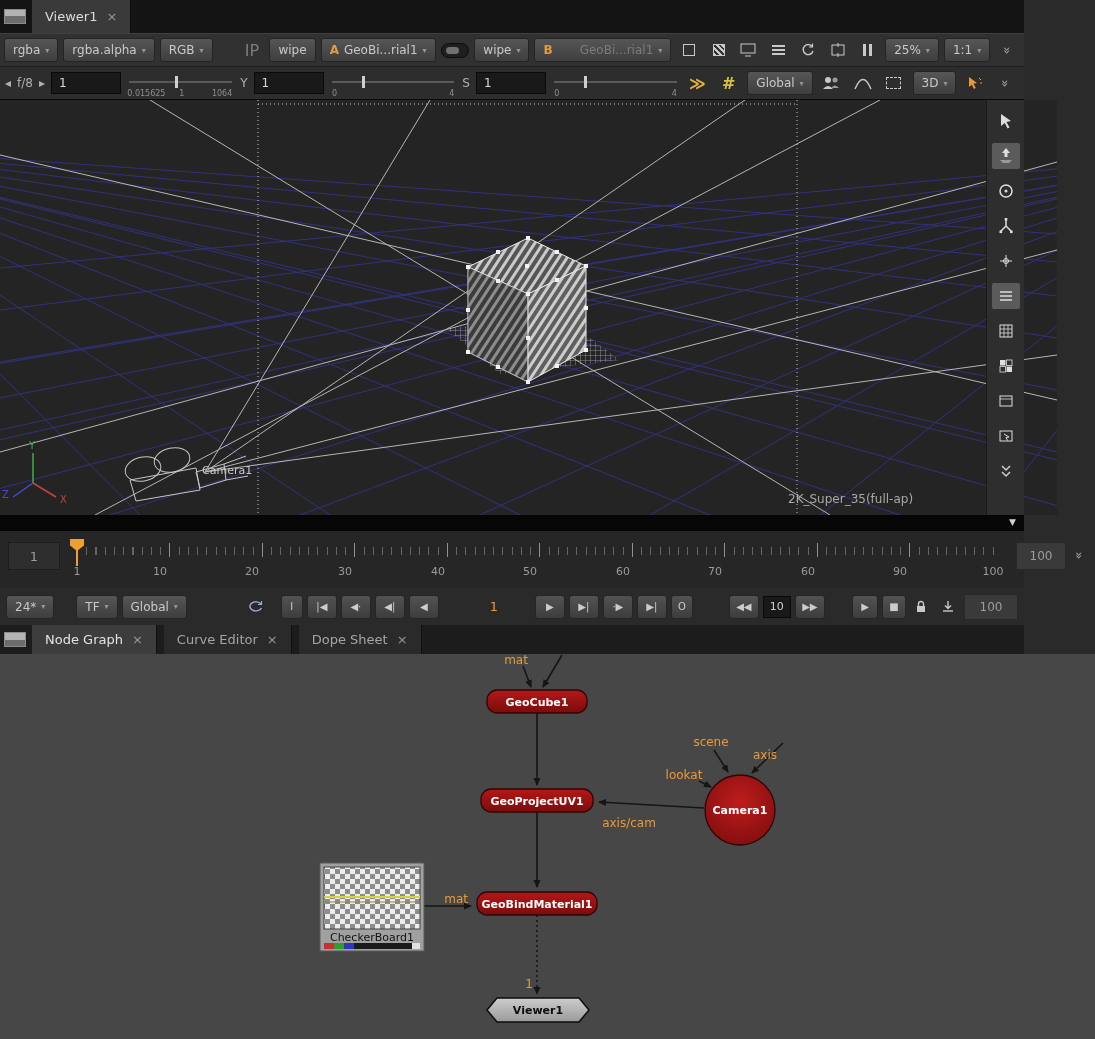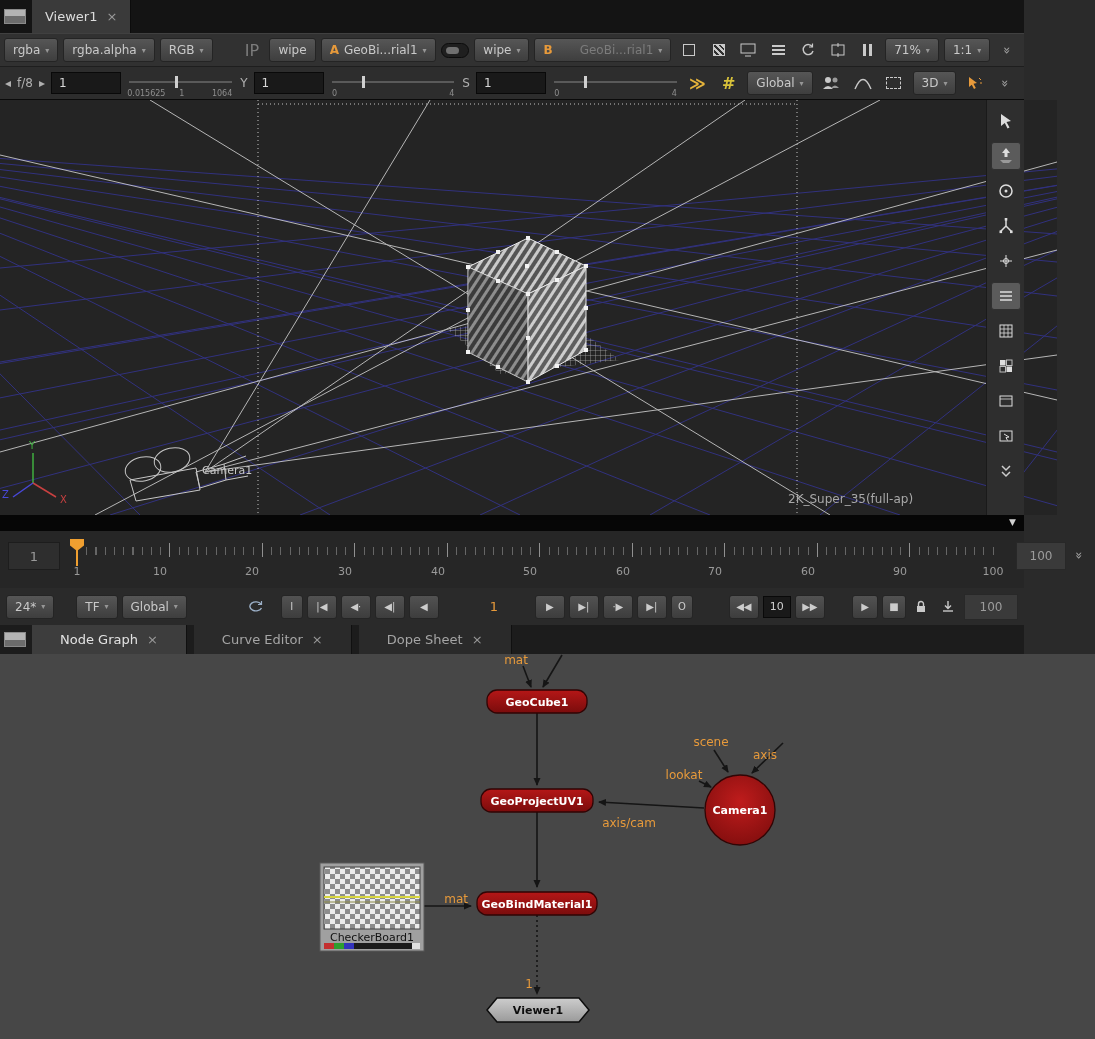--- a/index.html
+++ b/index.html
@@ -53,21 +53,21 @@
 #tlend{position:absolute;left:1016px;top:11px;width:50px;height:28px;background:#3a3a3a;border:1px solid #282828;color:#9c9c9c;font-size:12px;display:flex;align-items:center;justify-content:center;}
 #tlchev{position:absolute;left:1076px;top:14px;}
 
 #transport{top:588px;height:37px;background:#2a2a2a;padding:0 6px;gap:4px;}
 .tbtn{min-width:30px;height:24px;display:flex;align-items:center;justify-content:center;background:linear-gradient(#525252,#3d3d3d);border:1px solid #252525;border-radius:3px;color:#cccccc;font-size:10px;padding:0 3px;white-space:nowrap;}
 .cur{width:46px;color:#e79a3b;font-size:13px;display:flex;justify-content:center;}
 .numbox{width:28px;height:22px;background:#191919;border:1px solid #090909;color:#cfcfcf;font-size:11px;display:flex;align-items:center;justify-content:center;}
 #tend{width:54px;height:26px;background:#3a3a3a;border:1px solid #282828;color:#9c9c9c;font-size:12px;display:flex;align-items:center;justify-content:center;}
 
 #ngtabs{top:625px;height:29px;background:#1c1c1c;}
-.ntab{height:29px;display:flex;align-items:center;gap:9px;padding:0 28px;font-size:13px;border-right:1px solid #101010;}
+.ntab{height:29px;display:flex;align-items:center;gap:9px;padding:0 13px;font-size:13px;border-right:1px solid #101010;}
 .ntab.act{background:#3d3d3d;color:#e2e2e2;}
 .ntab.in{background:#2a2a2a;color:#a5a5a5;}
 #graph{position:absolute;top:654px;left:0;width:1095px;height:385px;background:#474747;}
 svg text{font-family:"DejaVu Sans",sans-serif;}
 </style>
 </head>
 <body>
 
 <div class="app">
 
@@ -143,21 +143,21 @@
           <rect x="2" y="3" width="12" height="10"></rect>
           <line x1="8" y1="1" x2="8" y2="5"></line>
           <line x1="8" y1="11" x2="8" y2="15"></line>
         </svg>
     </div>
     <div class="flat pause">
         <i></i>
         <i></i>
       </div>
     <div class="btn">
-        <span>71%</span>
+        <span>25%</span>
         <span class="caret">▾</span>
       </div>
     <div class="btn">
         <span>1:1</span>
         <span class="caret">▾</span>
       </div>
     <div class="flat" style="margin-left:auto">
         <span class="rot90">»</span>
       </div>
   </div>

